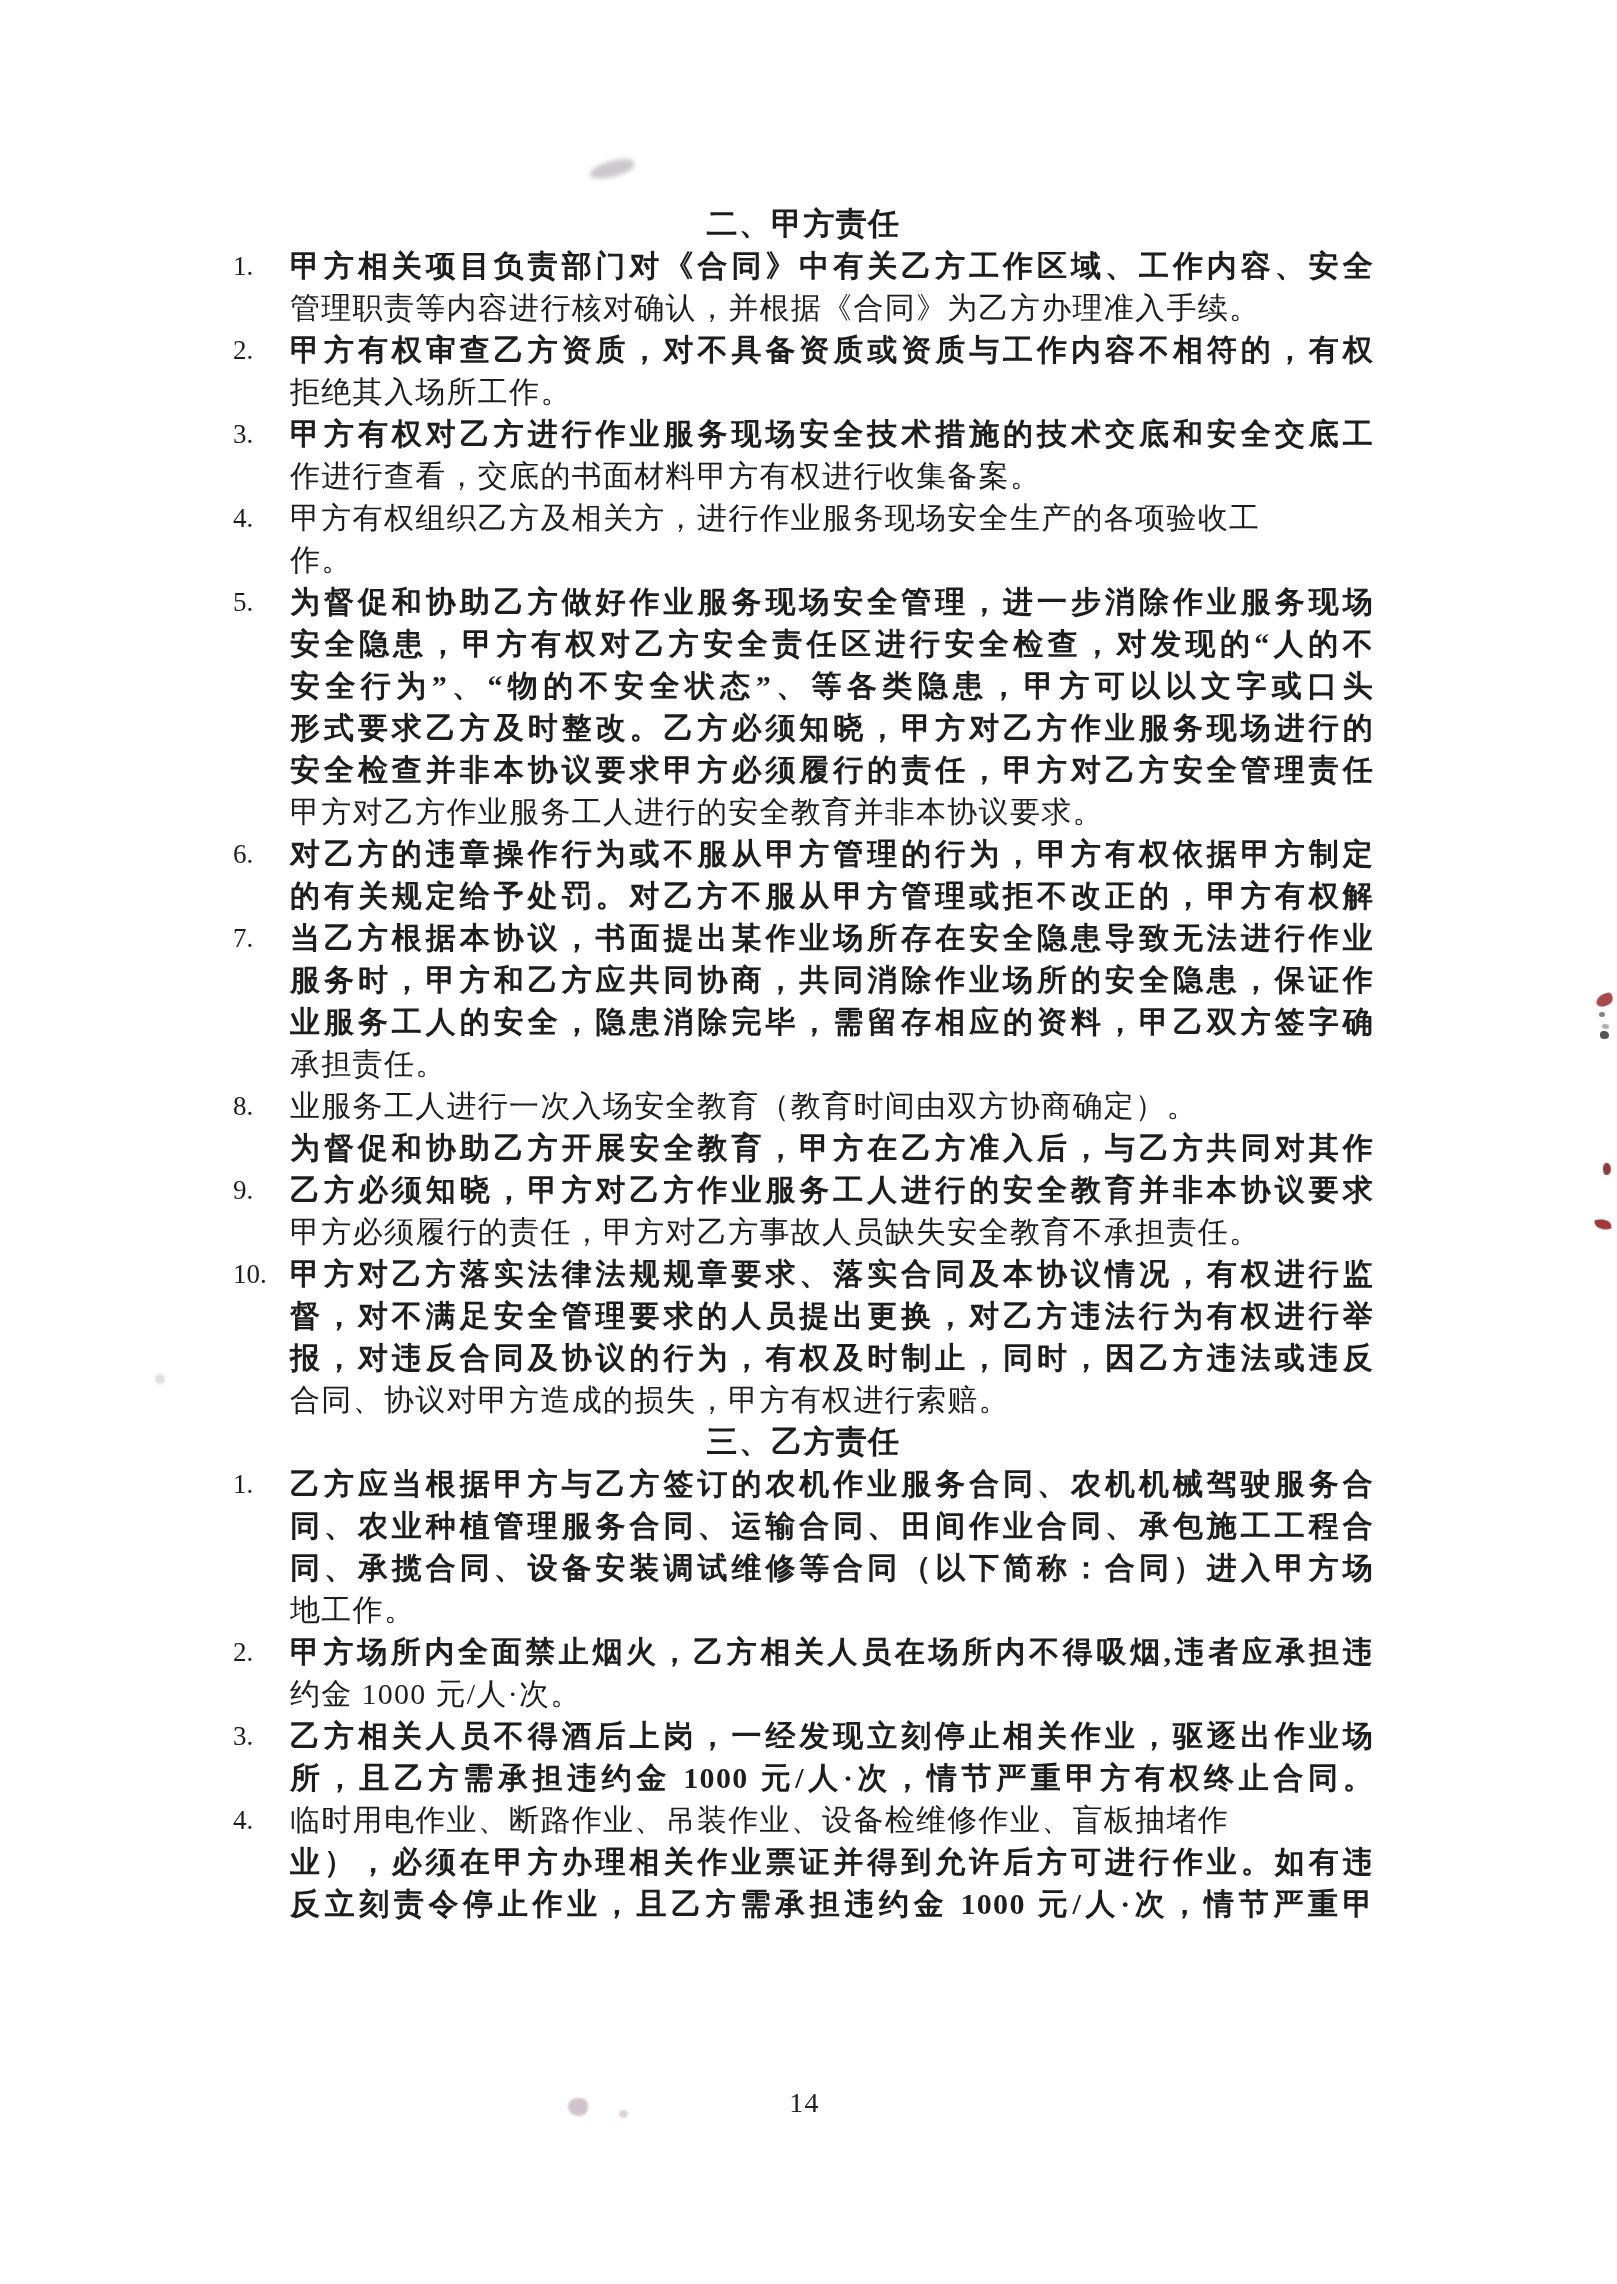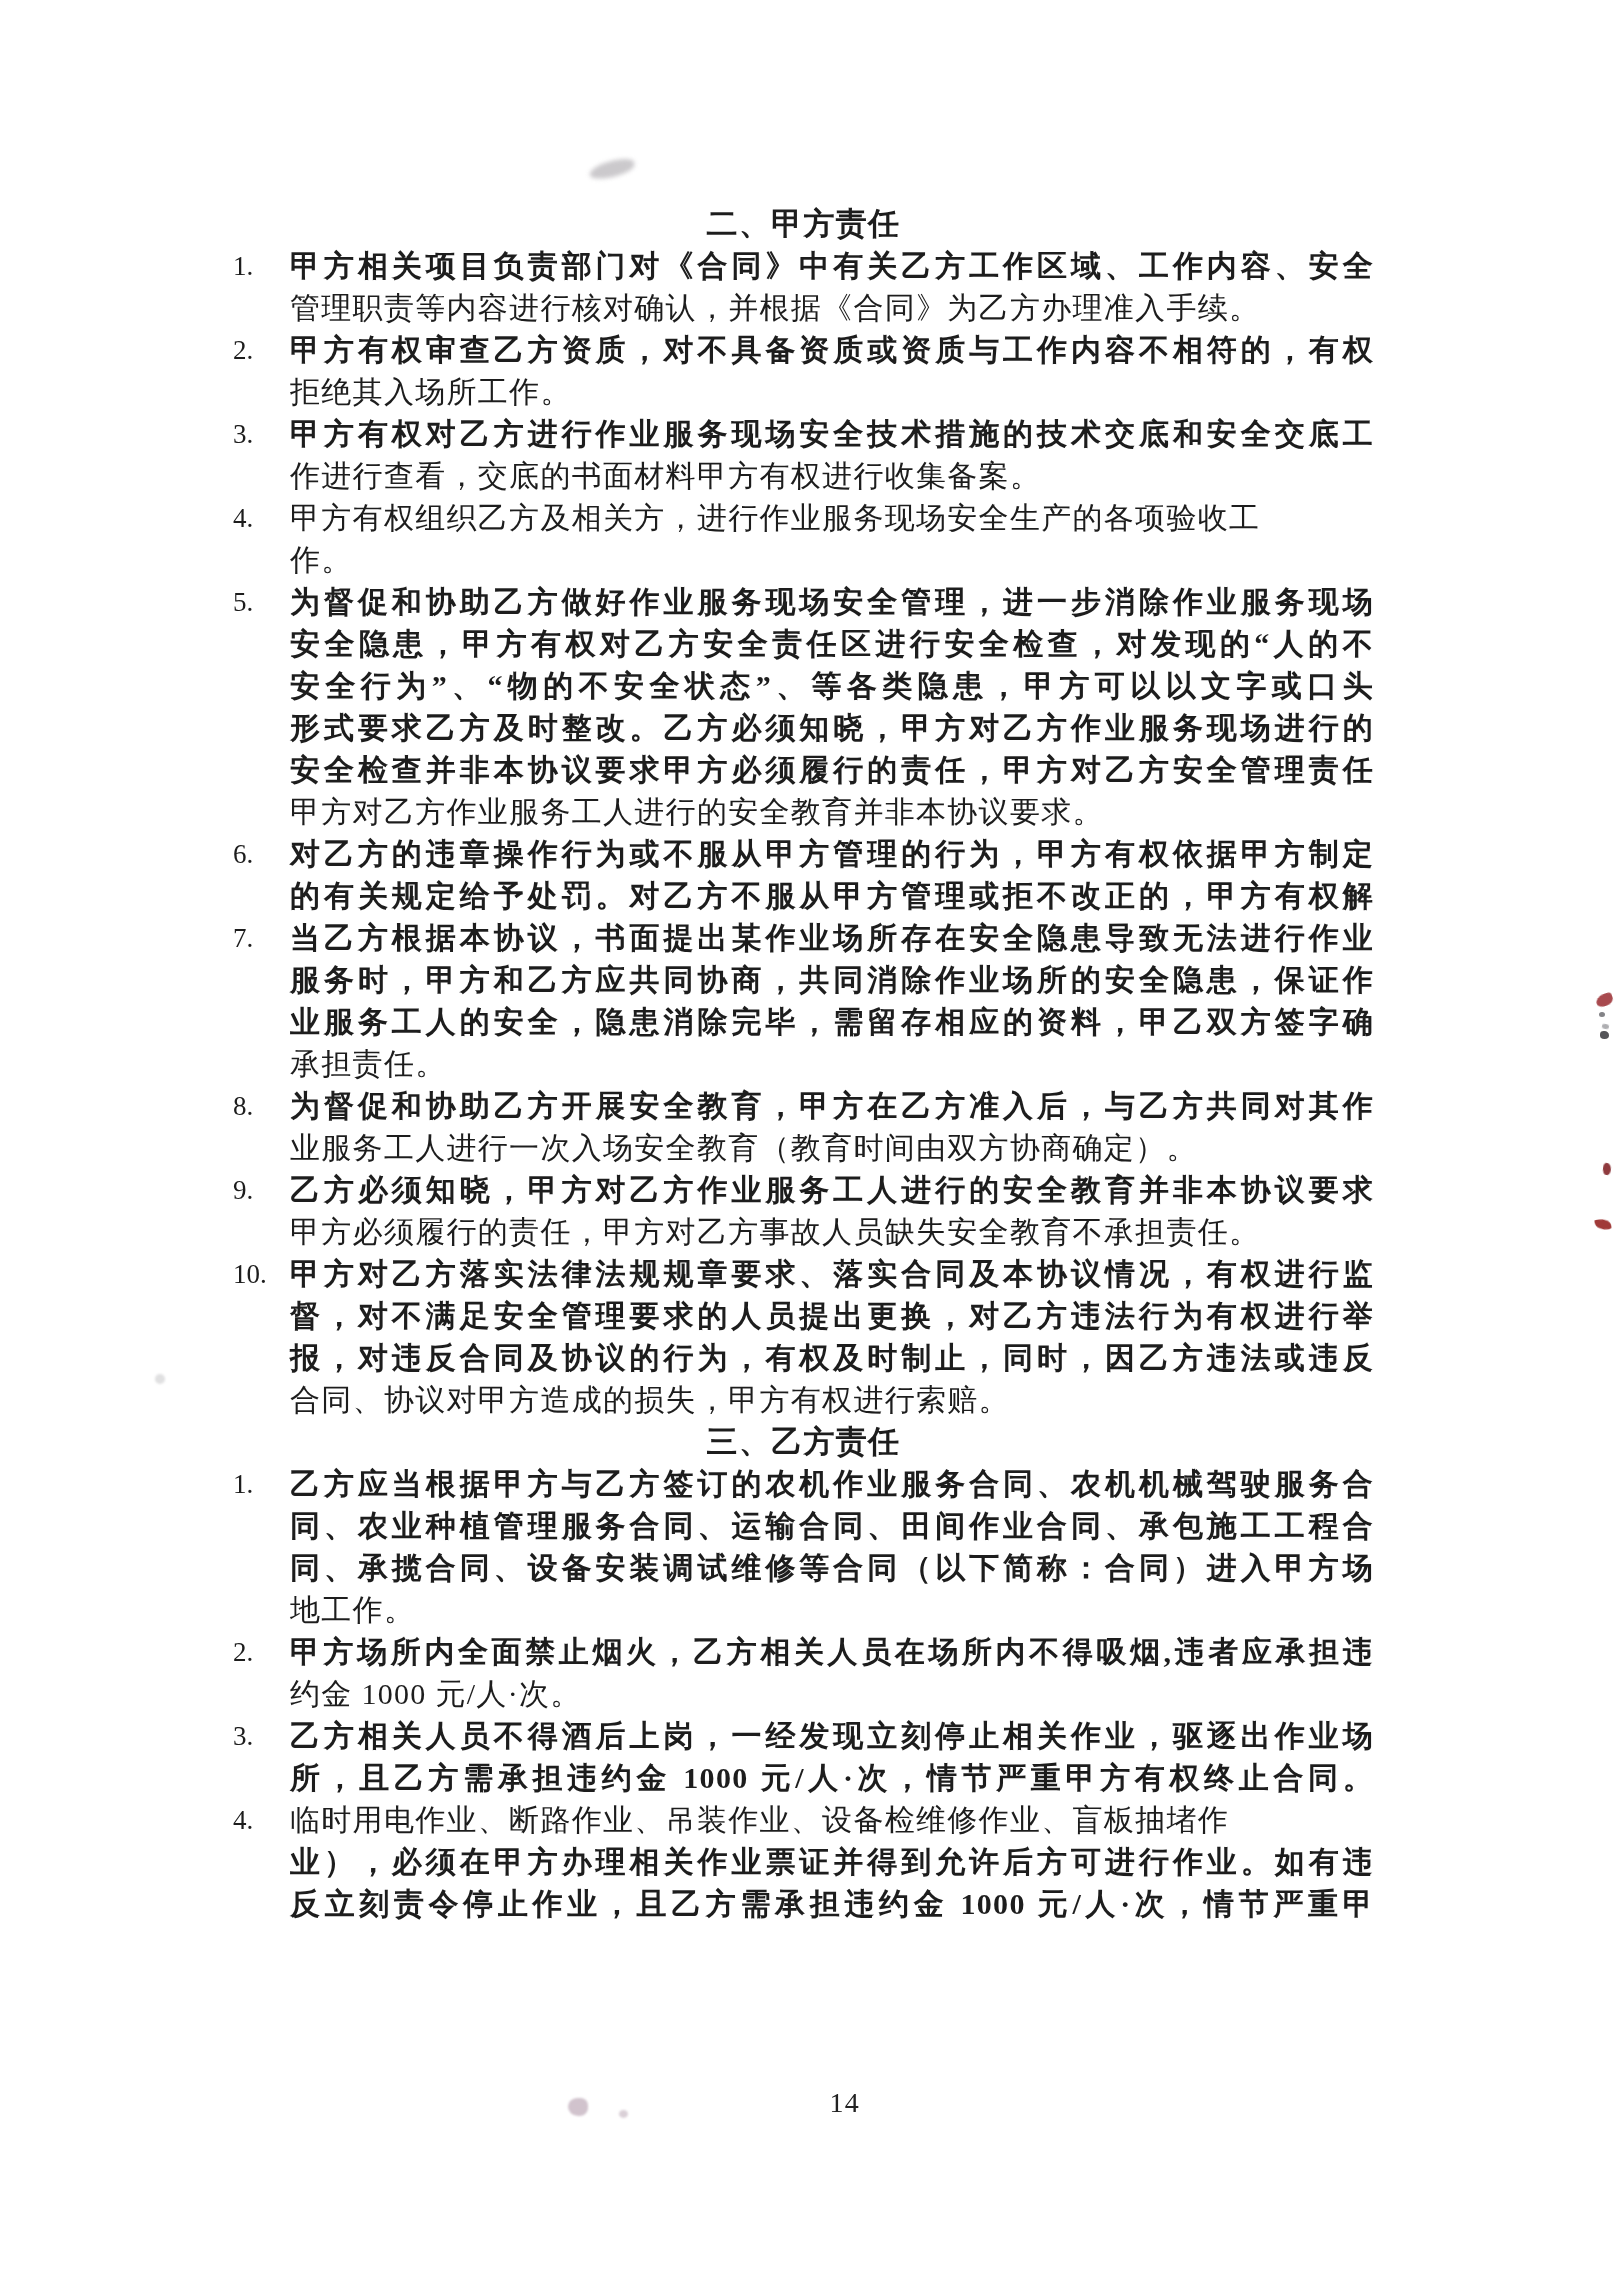--- a/index.html
+++ b/index.html
@@ -53,21 +53,21 @@
     text-align-last: justify;
     text-justify: inter-character;
     text-justify: distribute;
     font-weight: bold;
   }
   .page-number {
     position: absolute;
     left: 749px;
     top: 2087px;
     width: 111px;
-    text-align: right;
+    text-align: center;
     font-size: 28px;
     letter-spacing: 1.3px;
     color: #222;
   }
   .mark {
     position: absolute;
     pointer-events: none;
   }
 </style>
 </head>
@@ -126,22 +126,22 @@
       <div class="itext">
         <div class="line just">当乙方根据本协议，书面提出某作业场所存在安全隐患导致无法进行作业</div>
         <div class="line just">服务时，甲方和乙方应共同协商，共同消除作业场所的安全隐患，保证作</div>
         <div class="line just">业服务工人的安全，隐患消除完毕，需留存相应的资料，甲乙双方签字确</div>
         <div class="line">承担责任。</div>
       </div>
     </div>
     <div class="item">
       <div class="num">8.</div>
       <div class="itext">
+        <div class="line">业服务工人进行一次入场安全教育（教育时间由双方协商确定）。</div>
         <div class="line just">为督促和协助乙方开展安全教育，甲方在乙方准入后，与乙方共同对其作</div>
-        <div class="line">业服务工人进行一次入场安全教育（教育时间由双方协商确定）。</div>
       </div>
     </div>
     <div class="item">
       <div class="num">9.</div>
       <div class="itext">
         <div class="line just">乙方必须知晓，甲方对乙方作业服务工人进行的安全教育并非本协议要求</div>
         <div class="line">甲方必须履行的责任，甲方对乙方事故人员缺失安全教育不承担责任。</div>
       </div>
     </div>
     <div class="item">

